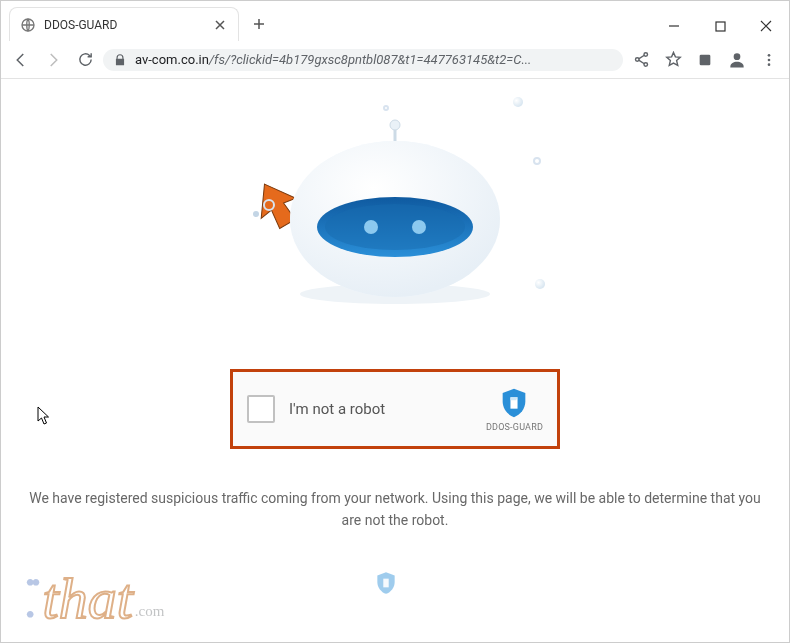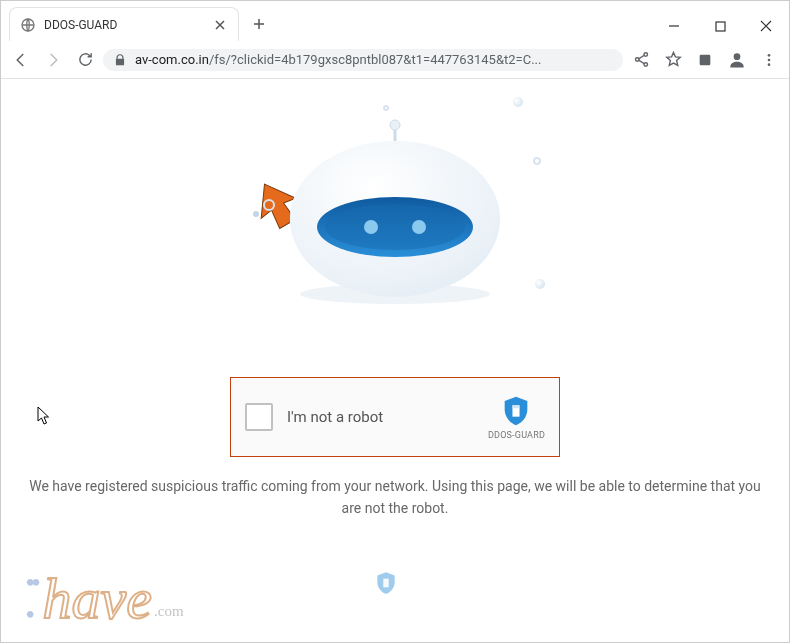--- a/index.html
+++ b/index.html
@@ -31,39 +31,39 @@
 }
 .navbtn { width: 28px; height: 28px; display: flex; align-items: center; justify-content: center; color: #5f6368; border-radius: 50%; }
 .navbtn.disabled { color: #bdbdbd; }
 .omnibox {
   flex: 1; height: 22px; background: #f1f3f4; border-radius: 14px;
   display: flex; align-items: center; padding: 0 10px; font-size: 13px; color: #333;
   overflow: hidden; white-space: nowrap;
 }
 .lock { width: 14px; height: 14px; margin-right: 8px; }
 .omni-host { color: #202124; }
-.omni-rest { color: #5f6368; }
+.omni-rest { color: #5f6368; font-style: italic; }
 .iconbtn { width: 28px; height: 28px; display: flex; align-items: center; justify-content: center; color: #5f6368; }
 
 .content { position: relative; height: calc(643px - 78px); background: #fff; }
 .robot-wrap { position: absolute; top: 20px; left: 50%; transform: translateX(-50%); width: 320px; height: 210px; }
 .captcha-box {
   position: absolute; top: 290px; left: 50%; transform: translateX(-50%);
-  width: 330px; height: 80px; border: 1px solid #c2410c; background: #fafafa;
-  display: flex; align-items: center; padding: 0 14px; margin-top: 8px;
+  width: 330px; height: 80px; border: 3px solid #c2410c; background: #fafafa;
+  display: flex; align-items: center; padding: 0 14px;
 }
 .checkbox {
   width: 28px; height: 28px; border: 2px solid #c1c1c1; background: #fff; border-radius: 2px;
 }
 .captcha-label { margin-left: 14px; font-size: 15px; color: #555; }
 .captcha-brand { margin-left: auto; text-align: center; }
 .captcha-brand .shield { width: 34px; height: 34px; margin: 0 auto 2px; }
 .captcha-brand .name { font-size: 9px; color: #777; letter-spacing: 0.2px; }
 .msg {
-  position: absolute; top: 396px; left: 0; right: 0; padding: 0 20px;
+  position: absolute; top: 408px; left: 0; right: 0; padding: 0 20px;
   text-align: center; font-size: 14px; color: #686868; line-height: 1.6;
 }
 .cursor { position: absolute; top: 327px; left: 36px; width: 14px; height: 20px; }
 .arrow-pointer {
   position: absolute; top: 100px; left: 250px; width: 50px; height: 50px;
   transform: rotate(-30deg);
 }
 
 .watermark {
   position: absolute; left: 24px; bottom: 12px; display: flex; align-items: center;
@@ -247,16 +247,16 @@
 
   <div class="small-shield">
     <svg viewBox="0 0 24 24">
         <path d="M12 2l8 3v6c0 5-3.5 9.5-8 11-4.5-1.5-8-6-8-11V5l8-3z" fill="#2a8fd8" opacity="0.75"></path>
         <rect x="9.5" y="8" width="5" height="8" fill="#fff" opacity="0.9"></rect>
       </svg>
   </div>
 
   <div class="watermark">
     <span class="dots">••<br>•</span>
-      <span class="risk">have</span>
+      <span class="risk">that</span>
       <span class="dotcom">.com</span>
   </div>
 </div>
 
 </body></html>

